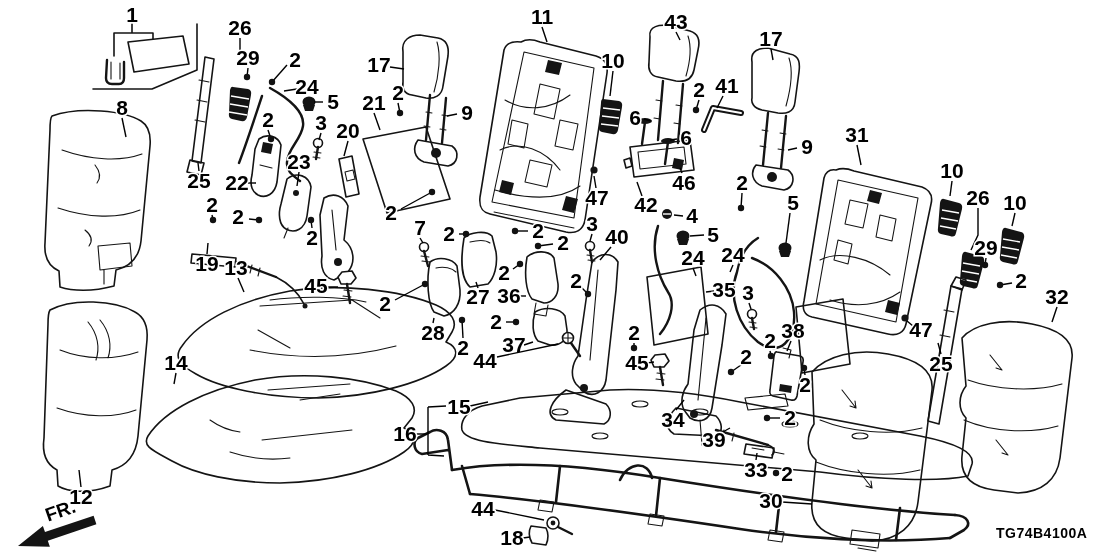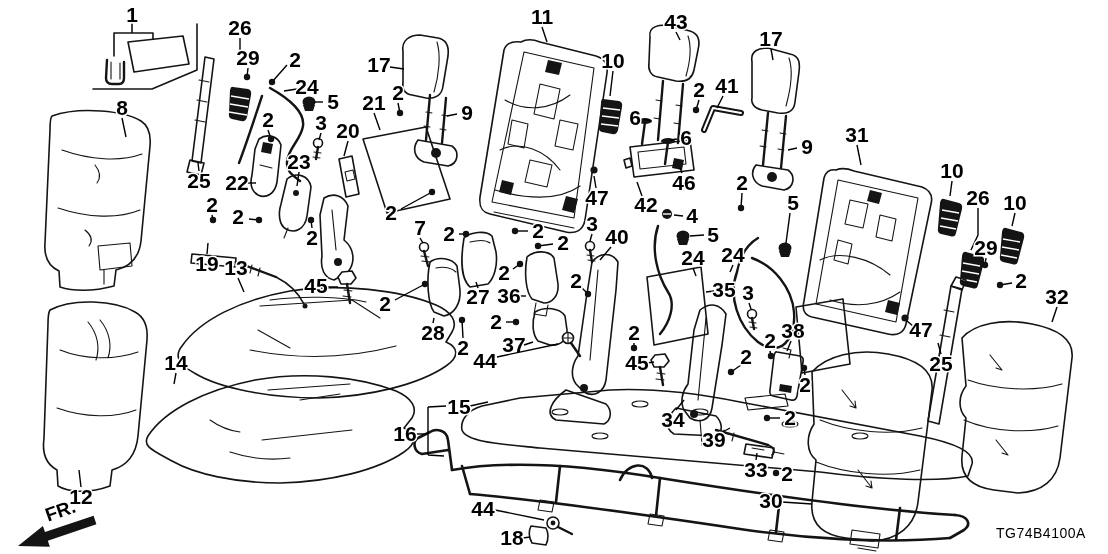--- a/index.html
+++ b/index.html
@@ -13,21 +13,21 @@
   .wire{fill:none;stroke:#141414;stroke-width:2.6;stroke-linecap:round;stroke-linejoin:round;}
   .blk{fill:#141414;stroke:none;}
   .wh{fill:#fff;stroke:#141414;stroke-width:1.6;stroke-linejoin:round;}
   .rib{fill:none;stroke:#fff;stroke-width:1.4;}
   .leader{fill:none;stroke:#000;stroke-width:1.4;}
   .clipdot{fill:#111;stroke:none;}
   .callout{font-family:"Liberation Sans",sans-serif;font-size:21px;font-weight:bold;fill:#000;
            text-anchor:middle;paint-order:stroke;stroke:#fff;stroke-width:3px;}
   .fr-label{position:absolute;left:46px;top:505px;font-weight:bold;font-size:19px;
             transform:rotate(-19deg);transform-origin:left center;}
-  .diagram-code{position:absolute;left:996px;top:525px;font-size:14px;font-weight:normal;
+  .diagram-code{position:absolute;left:996px;top:525px;font-size:14px;font-weight:bold;
                 letter-spacing:.5px;}
 </style>
 </head>
 <body>
 
 <div class="stage">
 
   <svg width="1108" height="554" viewBox="0 0 1108 554">
     <defs>
       <pattern id="xh" patternUnits="userSpaceOnUse" width="10" height="10">

